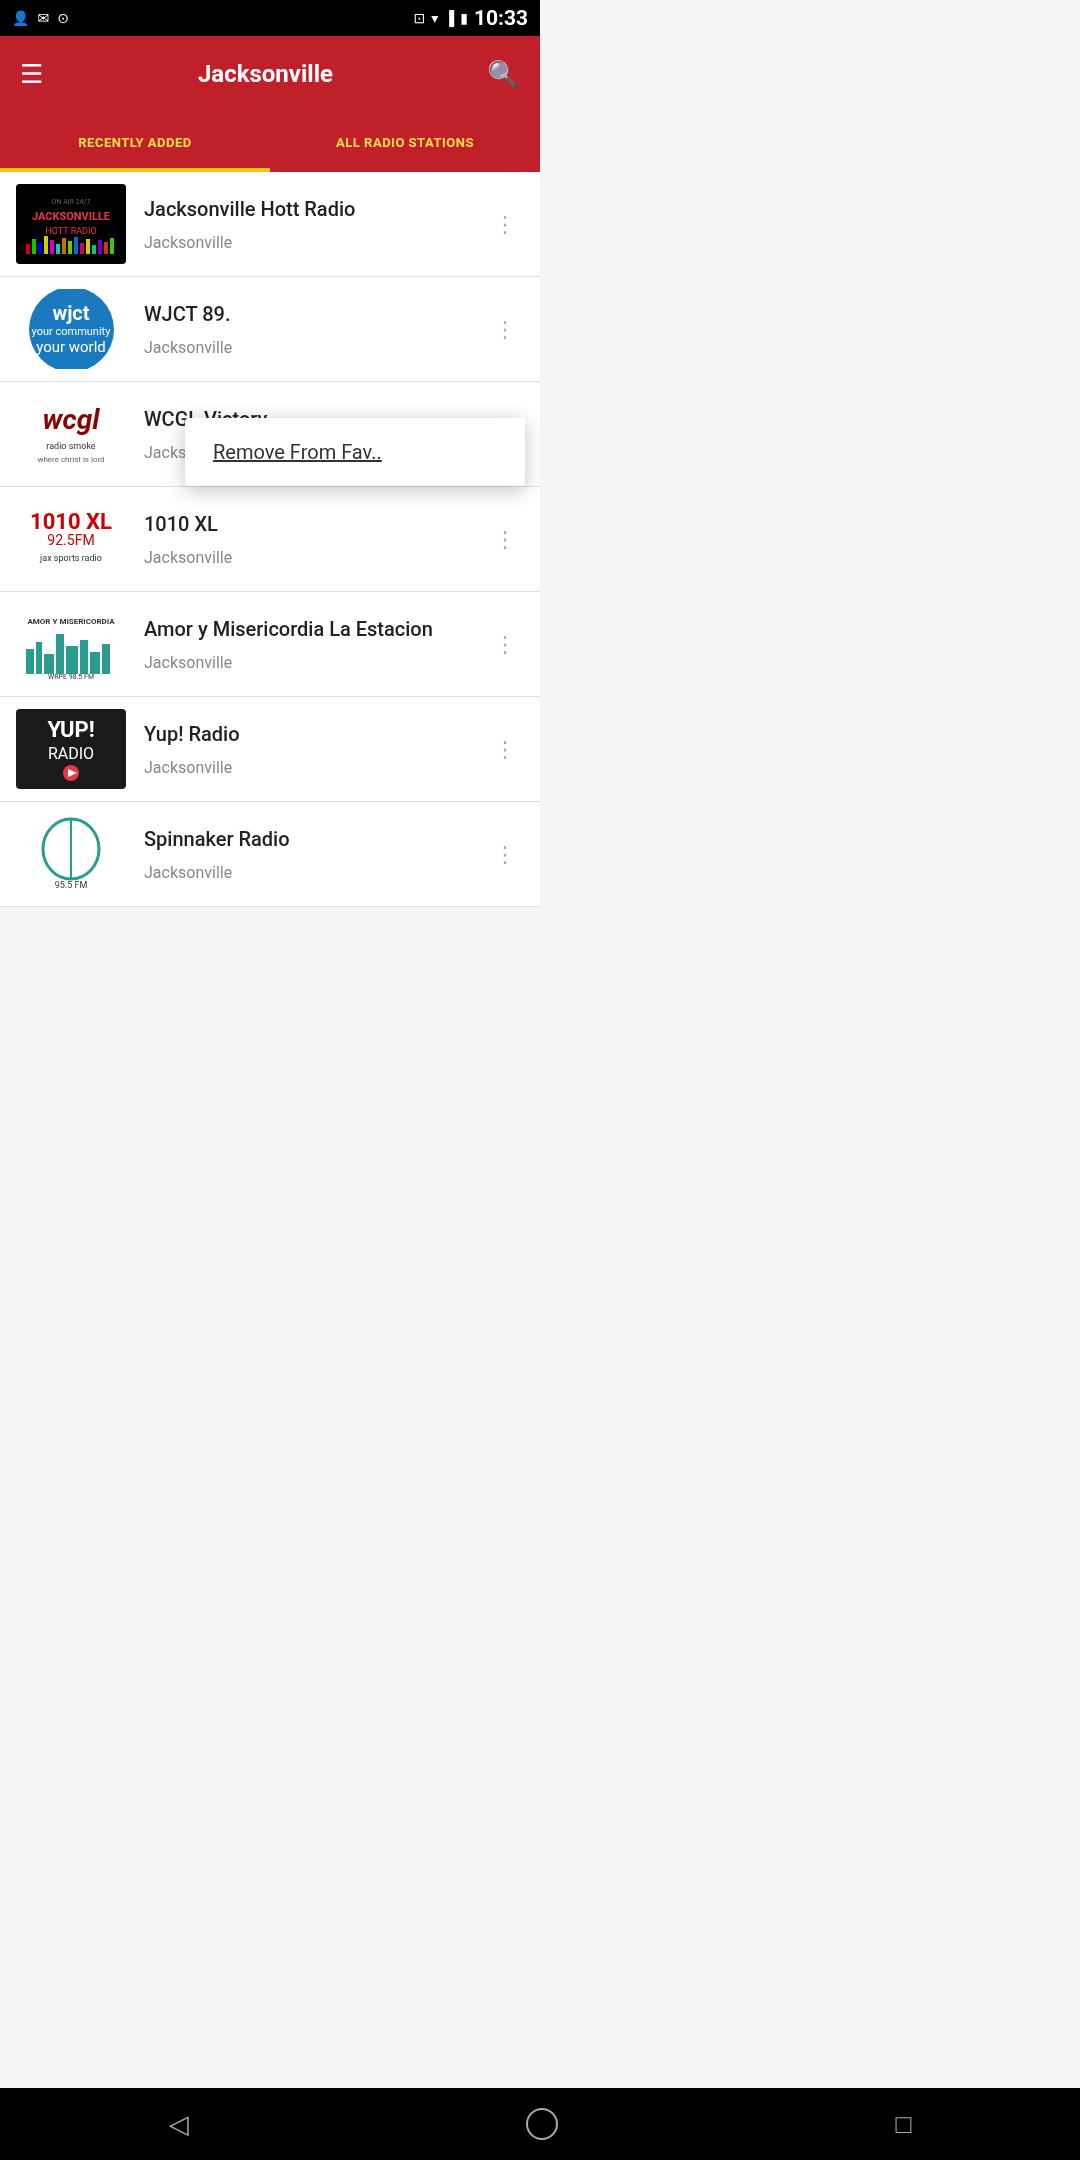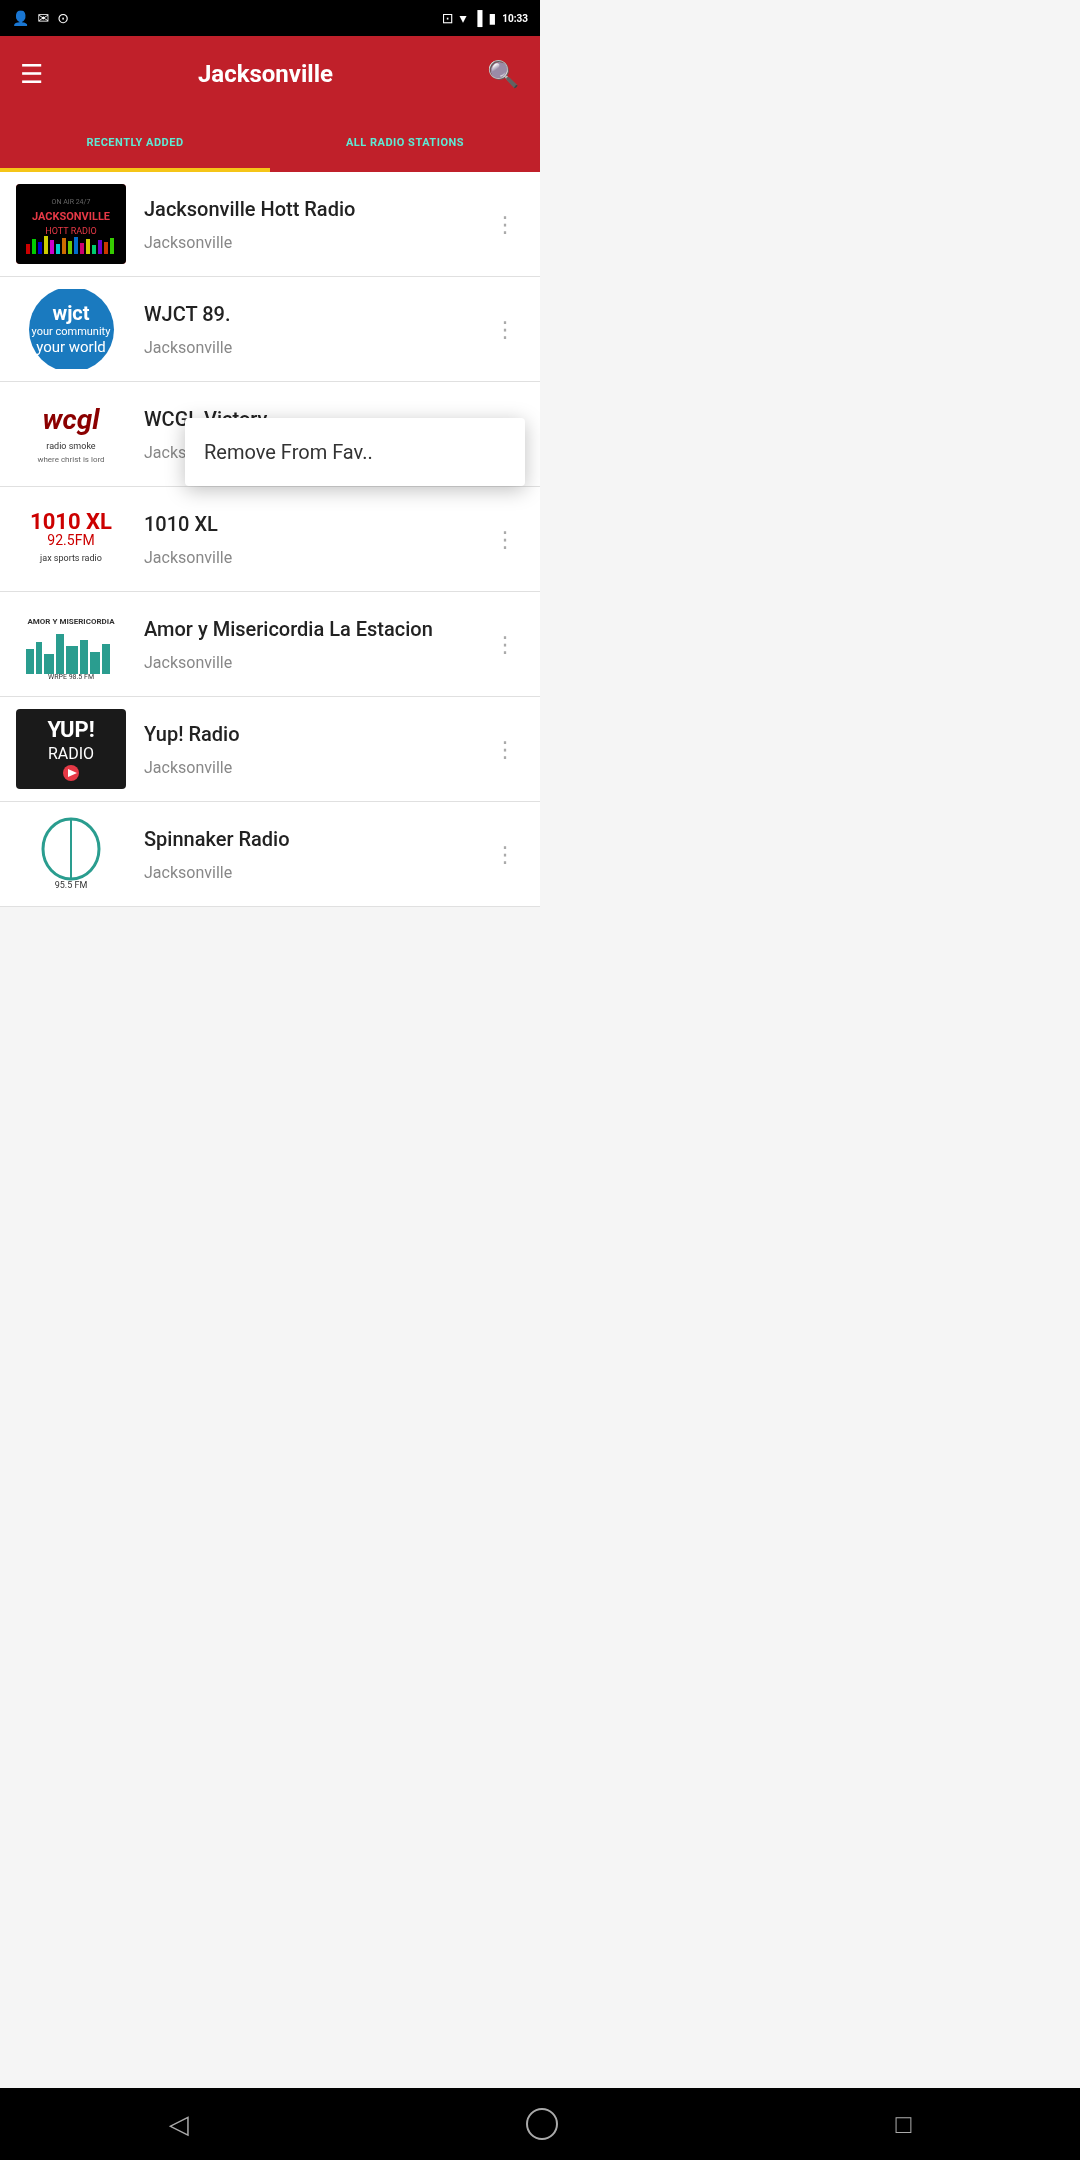--- a/index.html
+++ b/index.html
@@ -32,21 +32,21 @@
       display: flex;
       align-items: center;
       gap: 6px;
     }
     .status-icon {
       color: #fff;
       font-size: 14px;
     }
     .status-time {
       color: #fff;
-      font-size: 10px;
+      font-size: 21px;
       font-weight: bold;
     }
 
     
     .app-bar {
       width: 100%;
       height: 76px;
       background: #c0202a;
       display: flex;
       align-items: center;
@@ -73,22 +73,22 @@
     }
     .tab {
       flex: 1;
       display: flex;
       align-items: center;
       justify-content: center;
       cursor: pointer;
       position: relative;
     }
     .tab-label {
-      color: #5eead4;
-      font-size: 11px;
+      color: #fde047;
+      font-size: 13px;
       font-weight: bold;
       letter-spacing: 0.5px;
       text-align: center;
     }
     .tab.active::after {
       content: '';
       position: absolute;
       bottom: 0;
       left: 0;
       right: 0;
@@ -163,25 +163,26 @@
       top: 246px;
       left: 185px;
       width: 340px;
       background: #fff;
       box-shadow: 0 4px 20px rgba(0,0,0,0.25);
       border-radius: 4px;
       z-index: 20;
       overflow: hidden;
     }
     .context-menu-item {
-      padding: 22px 19px;
+      padding: 22px 28px;
       font-size: 20px;
       color: #333;
       cursor: pointer;
       border-bottom: 1px solid #f0f0f0;
+      text-decoration: underline;
     }
     .context-menu-item:last-child {
       border-bottom: none;
     }
 
     
     .bottom-nav {
       width: 100%;
       height: 72px;
       background: #000;

